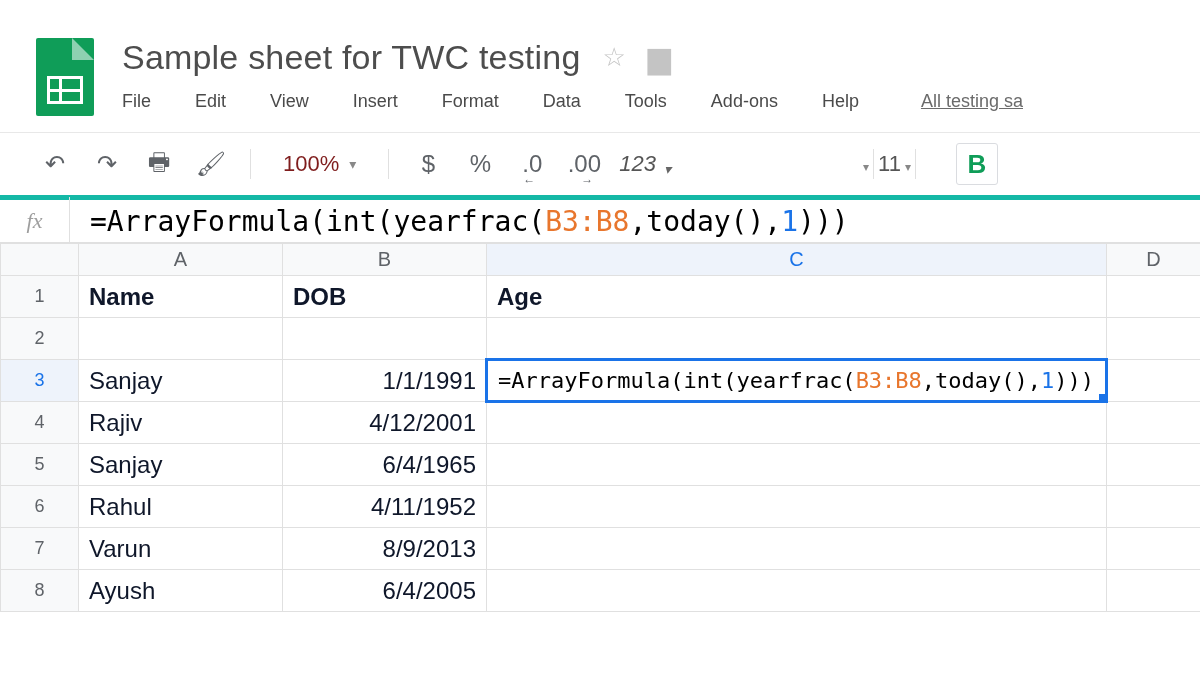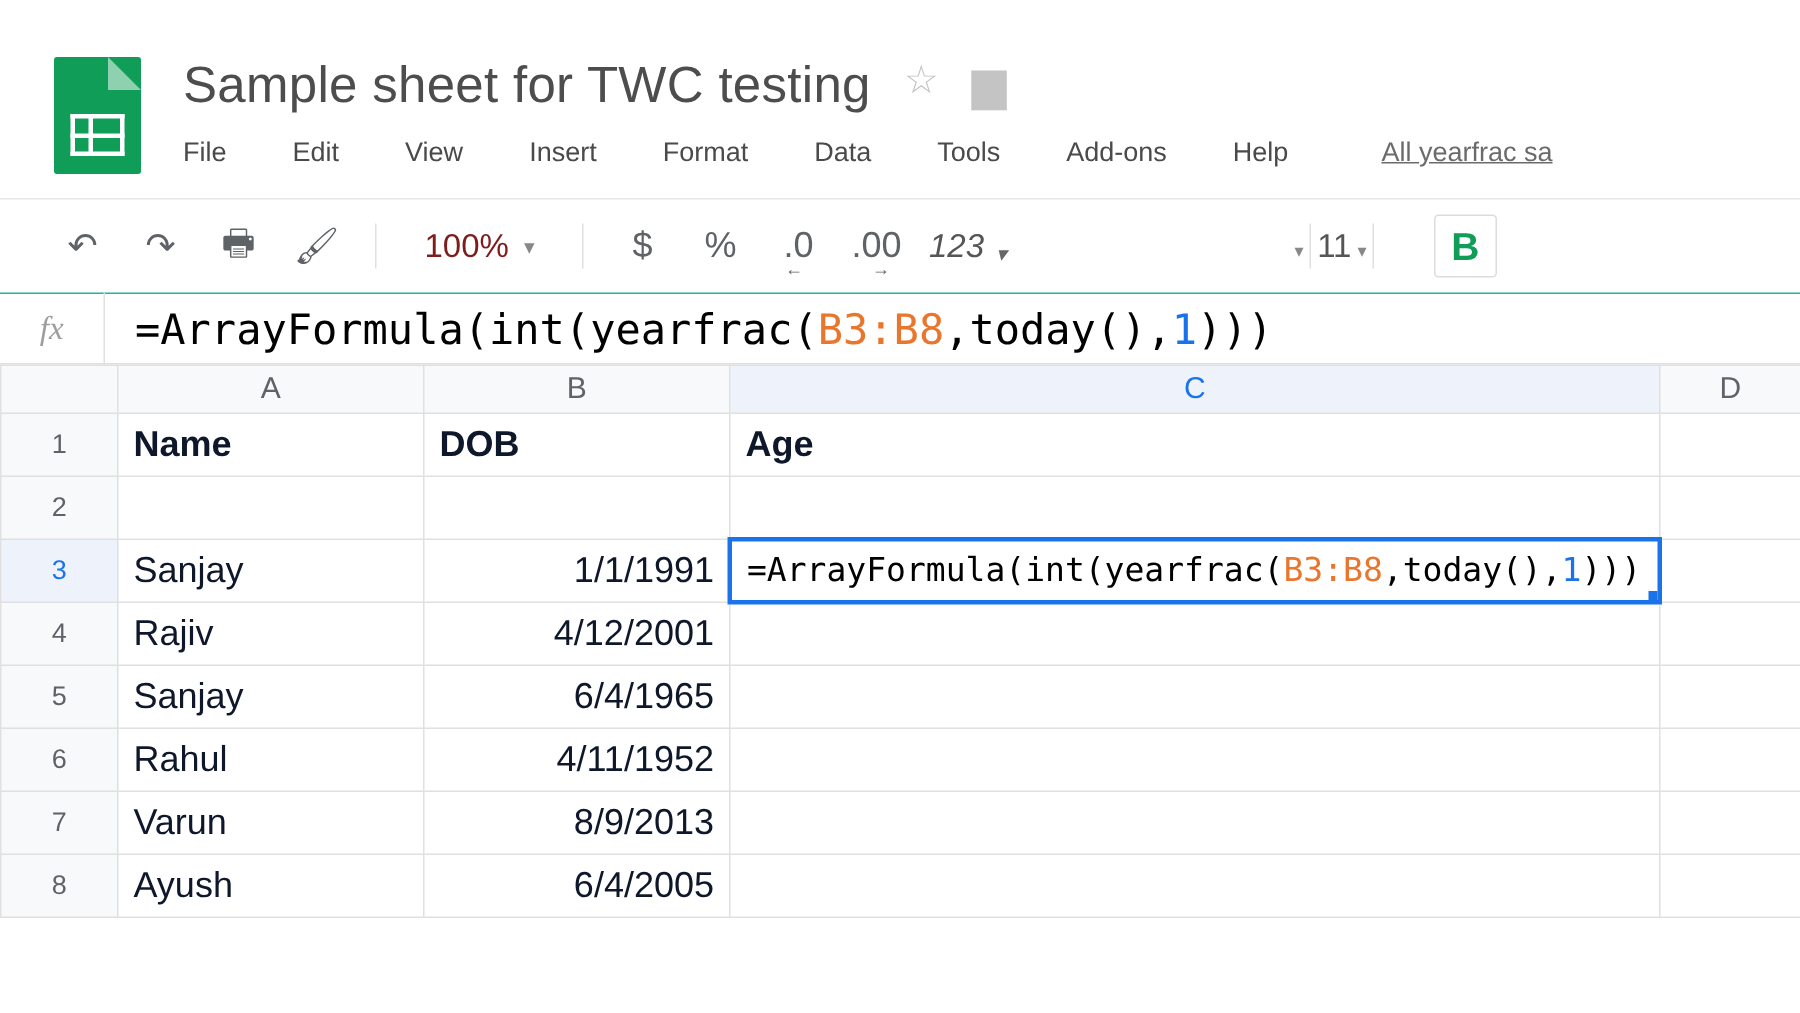--- a/index.html
+++ b/index.html
@@ -41,21 +41,21 @@
     background:
       linear-gradient(#fff,#fff) 0 0/100% 3px no-repeat,
       linear-gradient(#fff,#fff) 0 100%/100% 3px no-repeat,
       linear-gradient(#fff,#fff) 0 50%/100% 3px no-repeat,
       linear-gradient(#fff,#fff) 0 0/3px 100% no-repeat,
       linear-gradient(#fff,#fff) 100% 0/3px 100% no-repeat,
       linear-gradient(#fff,#fff) 37% 0/3px 100% no-repeat;
   }
 
   .title-block { display:flex; flex-direction:column; gap:14px; }
-  .title-row { display:flex; align-items:flex-start; gap:22px; }
+  .title-row { display:flex; align-items:center; gap:22px; }
   .doc-title {
     font-size: 34px;
     color:#4d4d4d;
     font-weight:400;
     letter-spacing:.2px;
   }
   .star-icon, .folder-icon { color:#c4c4c4; font-size:26px; }
   .folder-icon { font-size:30px; }
 
   .menu-bar {
@@ -89,21 +89,21 @@
   .tb-sep { width:1px; height:30px; background:#e0e0e0; margin:0 4px;}
   .tb-dd { color:#555; display:flex; align-items:flex-end; gap:8px; font-size:22px;font-style:italic; }
   .tb-dd .caret { font-size:14px; color:#666;}
   .tb-fontsize { display:flex; align-items:center; font-size:22px; margin-left:170px;}
   .tb-bold { width:42px; height:42px; border:1px solid #dadce0; border-radius:3px; display:flex; align-items:center; justify-content:center; font-weight:700; font-size:26px; color:#0f9d58; background:#fff; margin-left:18px;}
 
   
   .fx-bar {
     display:flex;
     align-items:center;
-    border-top:1px solid #14b8a6;
+    border-top:5px solid #14b8a6;
     border-bottom:1px solid #e0e0e0;
     height:48px;
   }
   .fx-label {
     width:70px;
     font-style:italic;
     font-family: Georgia, serif;
     font-size:22px;
     color:#9e9e9e;
     text-align:center;
@@ -198,21 +198,21 @@
     <div class="menu-bar">
       <span class="menu-item">File</span>
       <span class="menu-item">Edit</span>
       <span class="menu-item">View</span>
       <span class="menu-item">Insert</span>
       <span class="menu-item">Format</span>
       <span class="menu-item">Data</span>
       <span class="menu-item">Tools</span>
       <span class="menu-item">Add-ons</span>
       <span class="menu-item">Help</span>
-      <span class="save-status">All yearfrac sa</span>
+      <span class="save-status">All testing sa</span>
     </div>
   </div>
 </div>
 
 <hr class="hr-light">
 
 <div class="toolbar">
   <span class="tb-btn">↶</span>
   <span class="tb-btn">↷</span>
   <span class="tb-btn">🖶</span>

